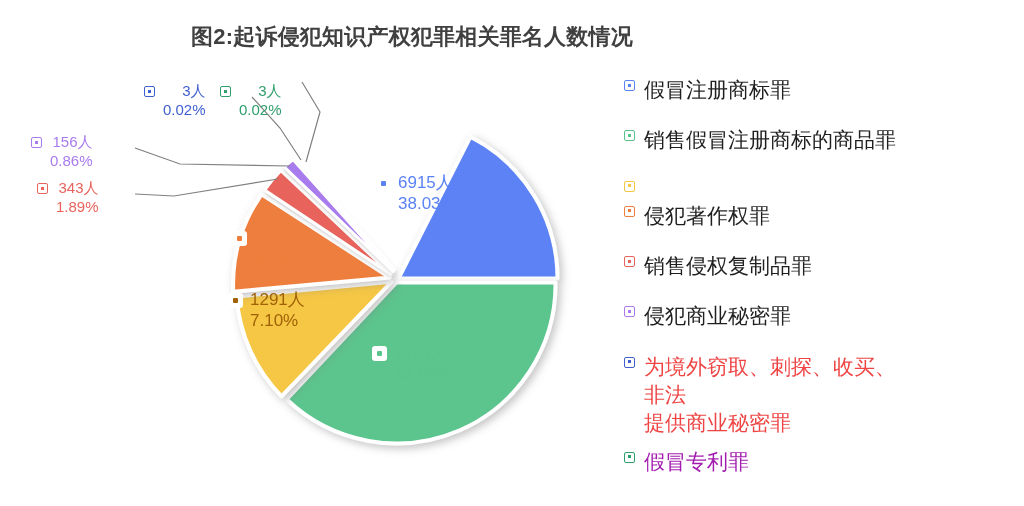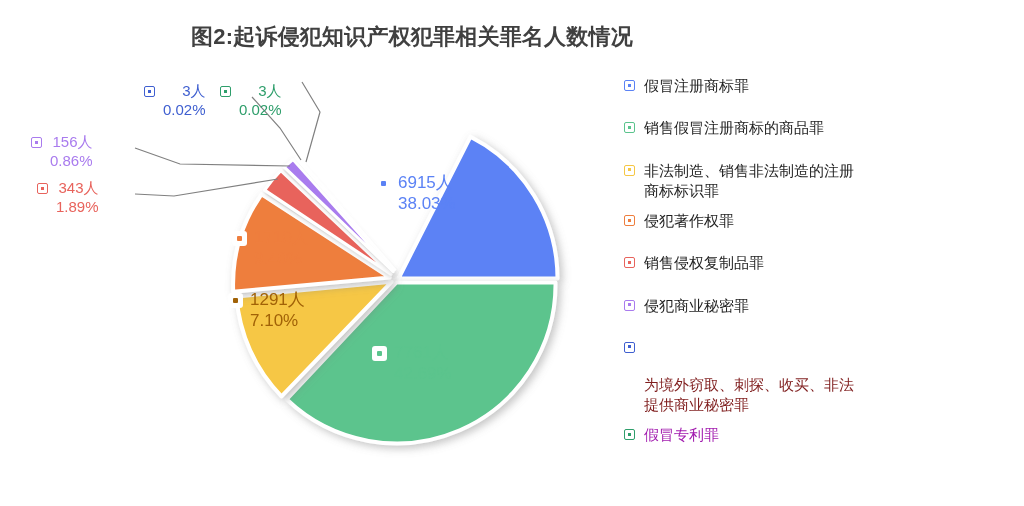--- a/index.html
+++ b/index.html
@@ -135,21 +135,21 @@
     position: absolute;
     left: 624px;
     top: 76px;
     width: 380px;
   }
   .legend-item {
     display: flex;
     align-items: flex-start;
     gap: 9px;
     margin-bottom: 22px;
-    font-size: 15px;
+    font-size: 21px;
     line-height: 1.35;
     color: #1f1f1f;
   }
   .legend-item.tight { margin-bottom: 10px; }
   .legend-marker {
     width: 11px;
     height: 11px;
     box-sizing: border-box;
     border: 1.5px solid currentColor;
     background: #ffffff;
@@ -316,42 +316,40 @@
       <span class="legend-label" style="color:#1f1f1f;">假冒注册商标罪</span>
     </div>
 
     <div class="legend-item" style="color:#5BC48D;">
       <span class="legend-marker"></span>
       <span class="legend-label" style="color:#1f1f1f;">销售假冒注册商标的商品罪</span>
     </div>
 
     <div class="legend-item tight" style="color:#F6C744;">
       <span class="legend-marker"></span>
-      <span class="legend-label" style="color:#1f1f1f;">非法制造、销售非法制造的注册
-商标标识罪</span>
     </div>
 
     <div class="legend-item" style="color:#EE7E3E;">
       <span class="legend-marker"></span>
       <span class="legend-label" style="color:#1f1f1f;">侵犯著作权罪</span>
     </div>
 
     <div class="legend-item" style="color:#E8635C;text-align:right;">
       <span class="legend-marker"></span>
       <span class="legend-label" style="color:#1f1f1f;">销售侵权复制品罪</span>
     </div>
 
     <div class="legend-item" style="color:#A97BEE;">
       <span class="legend-marker"></span>
       <span class="legend-label" style="color:#1f1f1f;">侵犯商业秘密罪</span>
     </div>
 
     <div class="legend-item tight" style="color:#3F5FD0;">
       <span class="legend-marker"></span>
-      <span class="legend-label" style="color:#7f1d1d;margin-top:37px;">为境外窃取、刺探、收买、非法
+      <span class="legend-label" style="color:#ef4444;">为境外窃取、刺探、收买、非法
 提供商业秘密罪</span>
     </div>
 
     <div class="legend-item" style="color:#2E9E6B;">
       <span class="legend-marker"></span>
       <span class="legend-label" style="color:#a21caf;">假冒专利罪</span>
     </div>
 
   </div>
 

